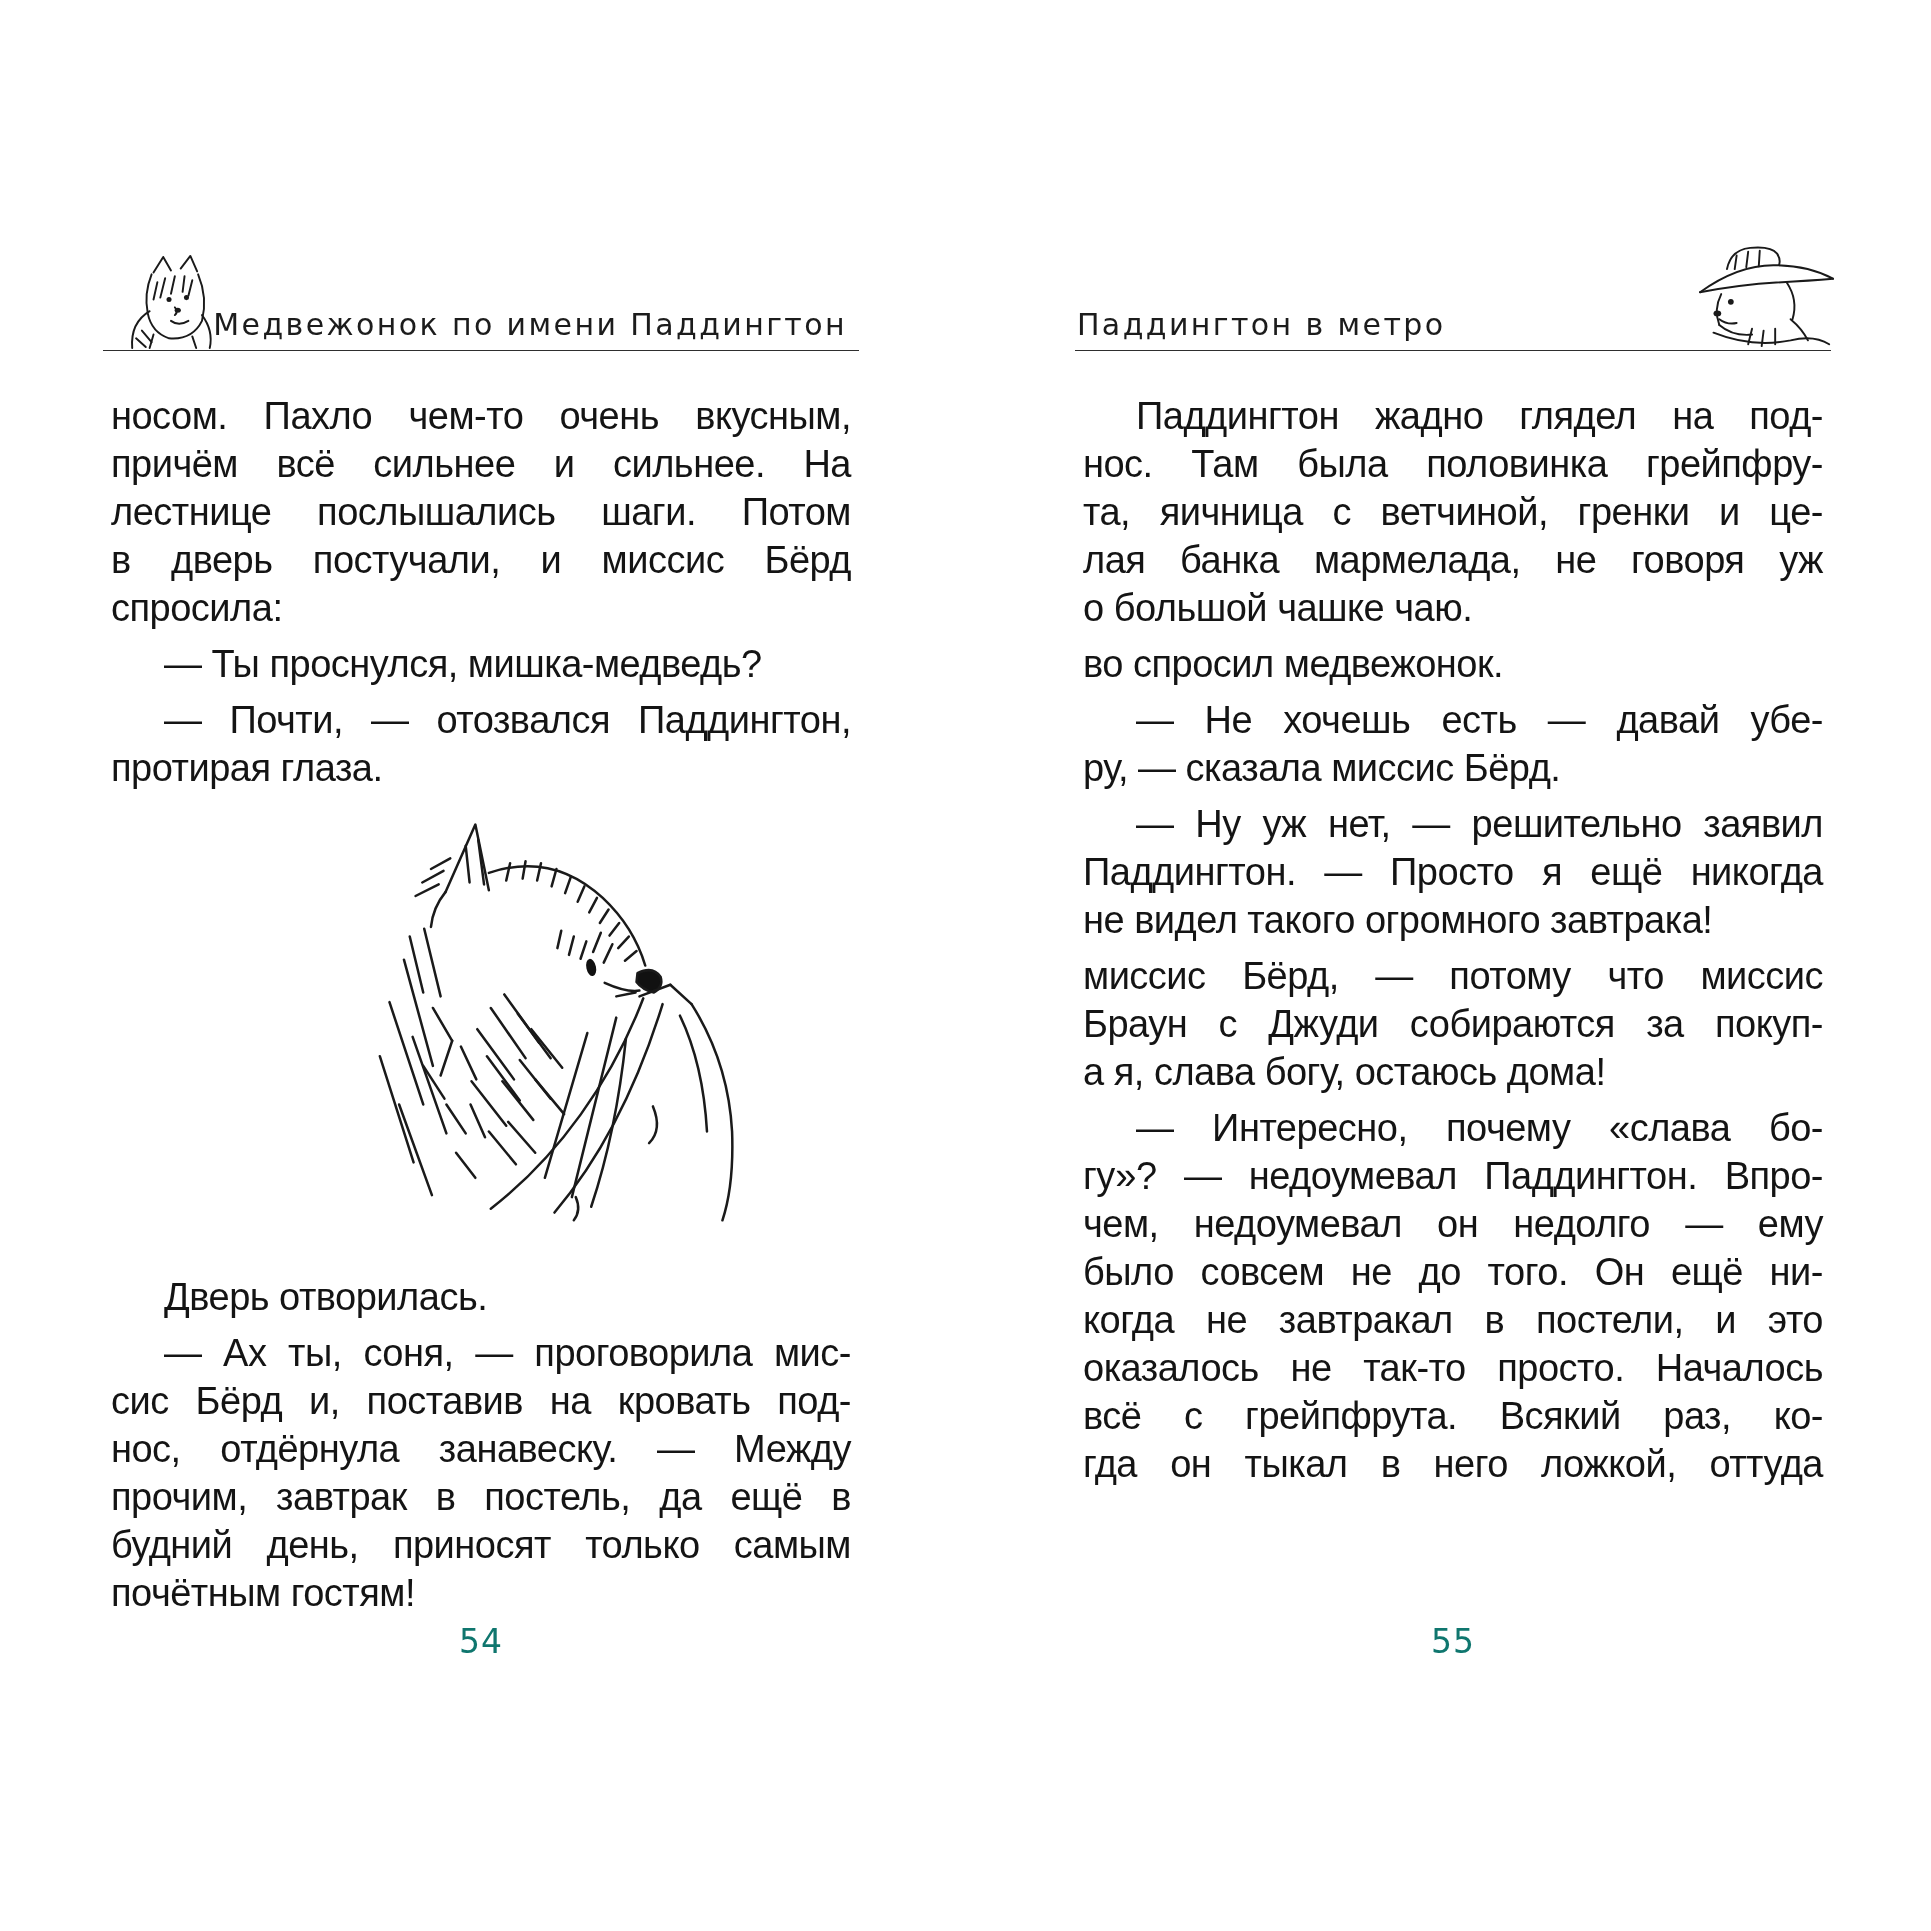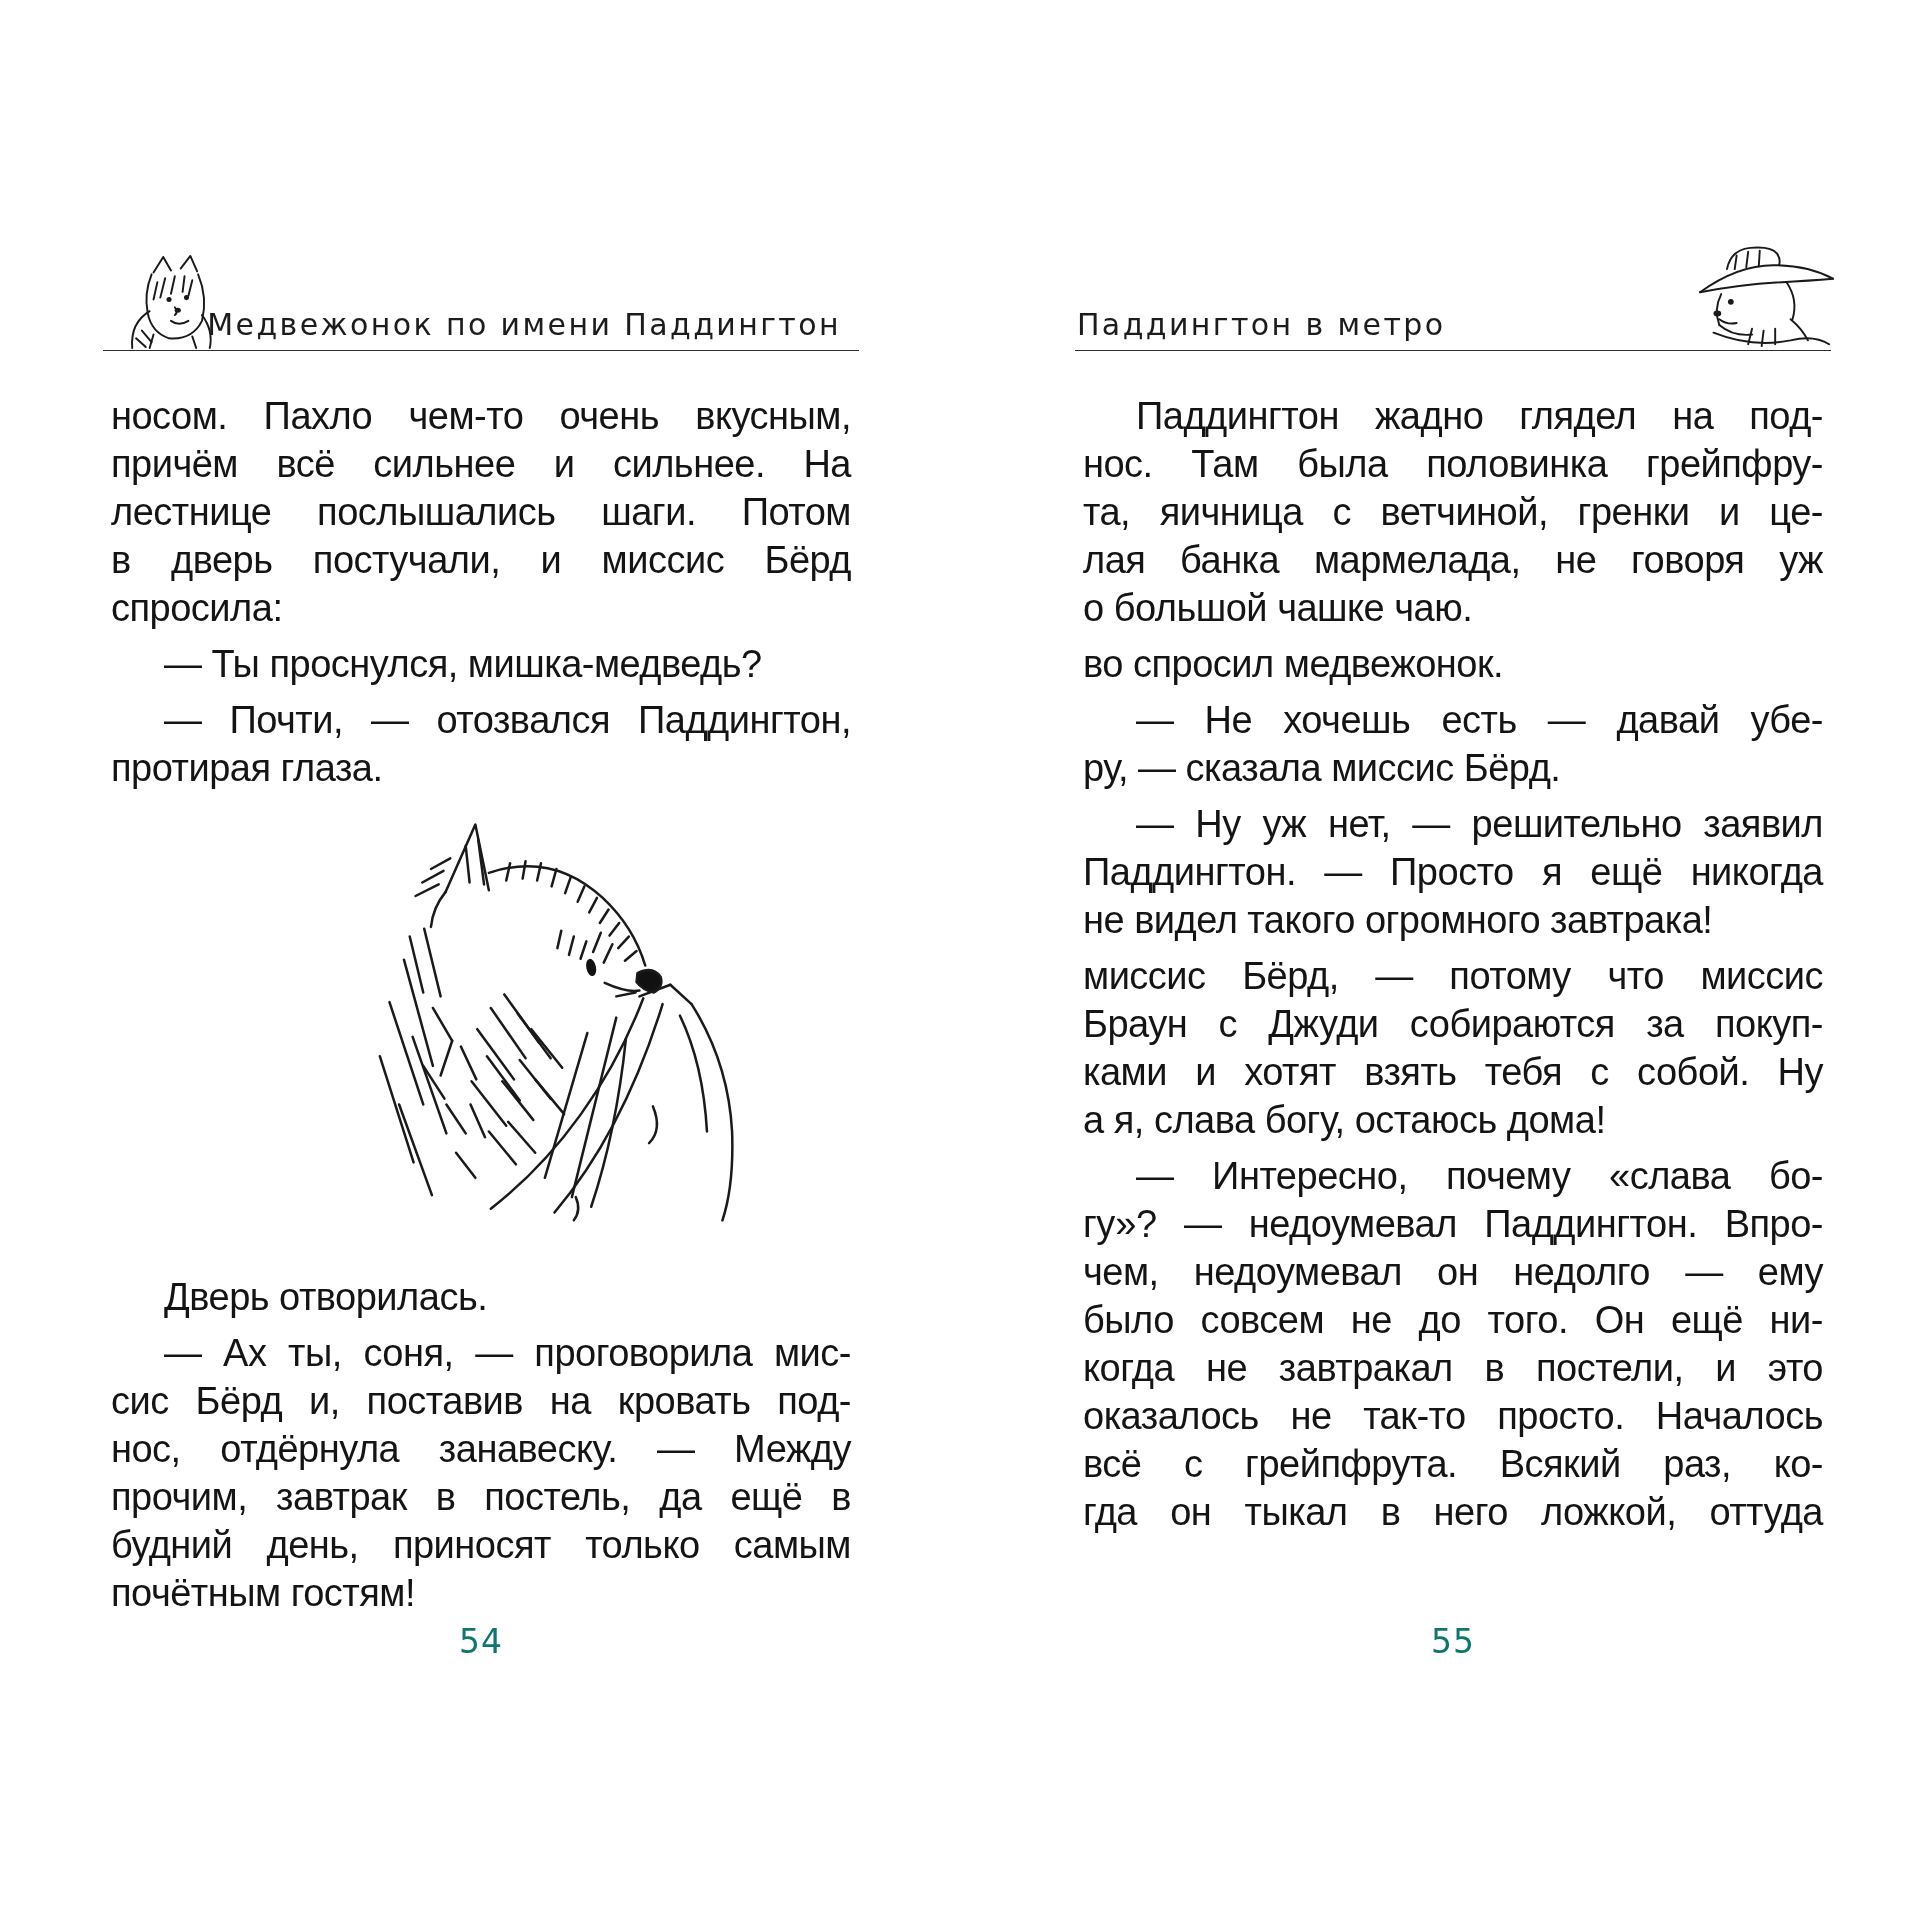--- a/index.html
+++ b/index.html
@@ -11,21 +11,21 @@
   .page.left  { left: 103px; }
   .page.right { left: 1075px; }
 
   
   .runhead { position: relative; height: 91px; border-bottom: 1.9px solid #2e2e2e; }
   .runhead-title {
     position: absolute; bottom: 7.7px; white-space: nowrap;
     font-family: "DejaVu Sans", sans-serif; font-size: 30px;
     letter-spacing: 2.4px; color: #1c1c1c;
   }
-  .page.left  .runhead-title { right: 18px; }
+  .page.left  .runhead-title { right: 12px; }
   .page.right .runhead-title { left: 1.9px; }
   .runhead-icon { position: absolute; bottom: -3.9px; }
   .page.left  .runhead-icon { left: 3.9px; }
   .page.right .runhead-icon { right: -7.7px; }
 
   
   .body { margin-top: 41px; font-size: 38px; line-height: 48px; letter-spacing: -0.5px; }
   .para { margin: 8px; }
   .line { text-align: justify; text-align-last: left; }
   .line.jst { text-align-last: justify; }
@@ -233,21 +233,20 @@
           <div class="line">ру, — сказала миссис Бёрд.</div>
         </div>
         <div class="para">
           <div class="line jst ind">— Ну уж нет, — решительно заявил</div>
           <div class="line jst">Паддингтон. — Просто я ещё никогда</div>
           <div class="line">не видел такого огромного завтрака!</div>
         </div>
         <div class="para">
           <div class="line jst">миссис Бёрд, — потому что миссис</div>
           <div class="line jst">Браун с Джуди собираются за покуп-</div>
-          <div class="line jst">ками и хотят взять тебя с собой. Ну</div>
           <div class="line">а я, слава богу, остаюсь дома!</div>
         </div>
         <div class="para">
           <div class="line jst ind">— Интересно, почему «слава бо-</div>
           <div class="line jst">гу»? — недоумевал Паддингтон. Впро-</div>
           <div class="line jst">чем, недоумевал он недолго — ему</div>
           <div class="line jst">было совсем не до того. Он ещё ни-</div>
           <div class="line jst">когда не завтракал в постели, и это</div>
           <div class="line jst">оказалось не так-то просто. Началось</div>
           <div class="line jst">всё с грейпфрута. Всякий раз, ко-</div>

